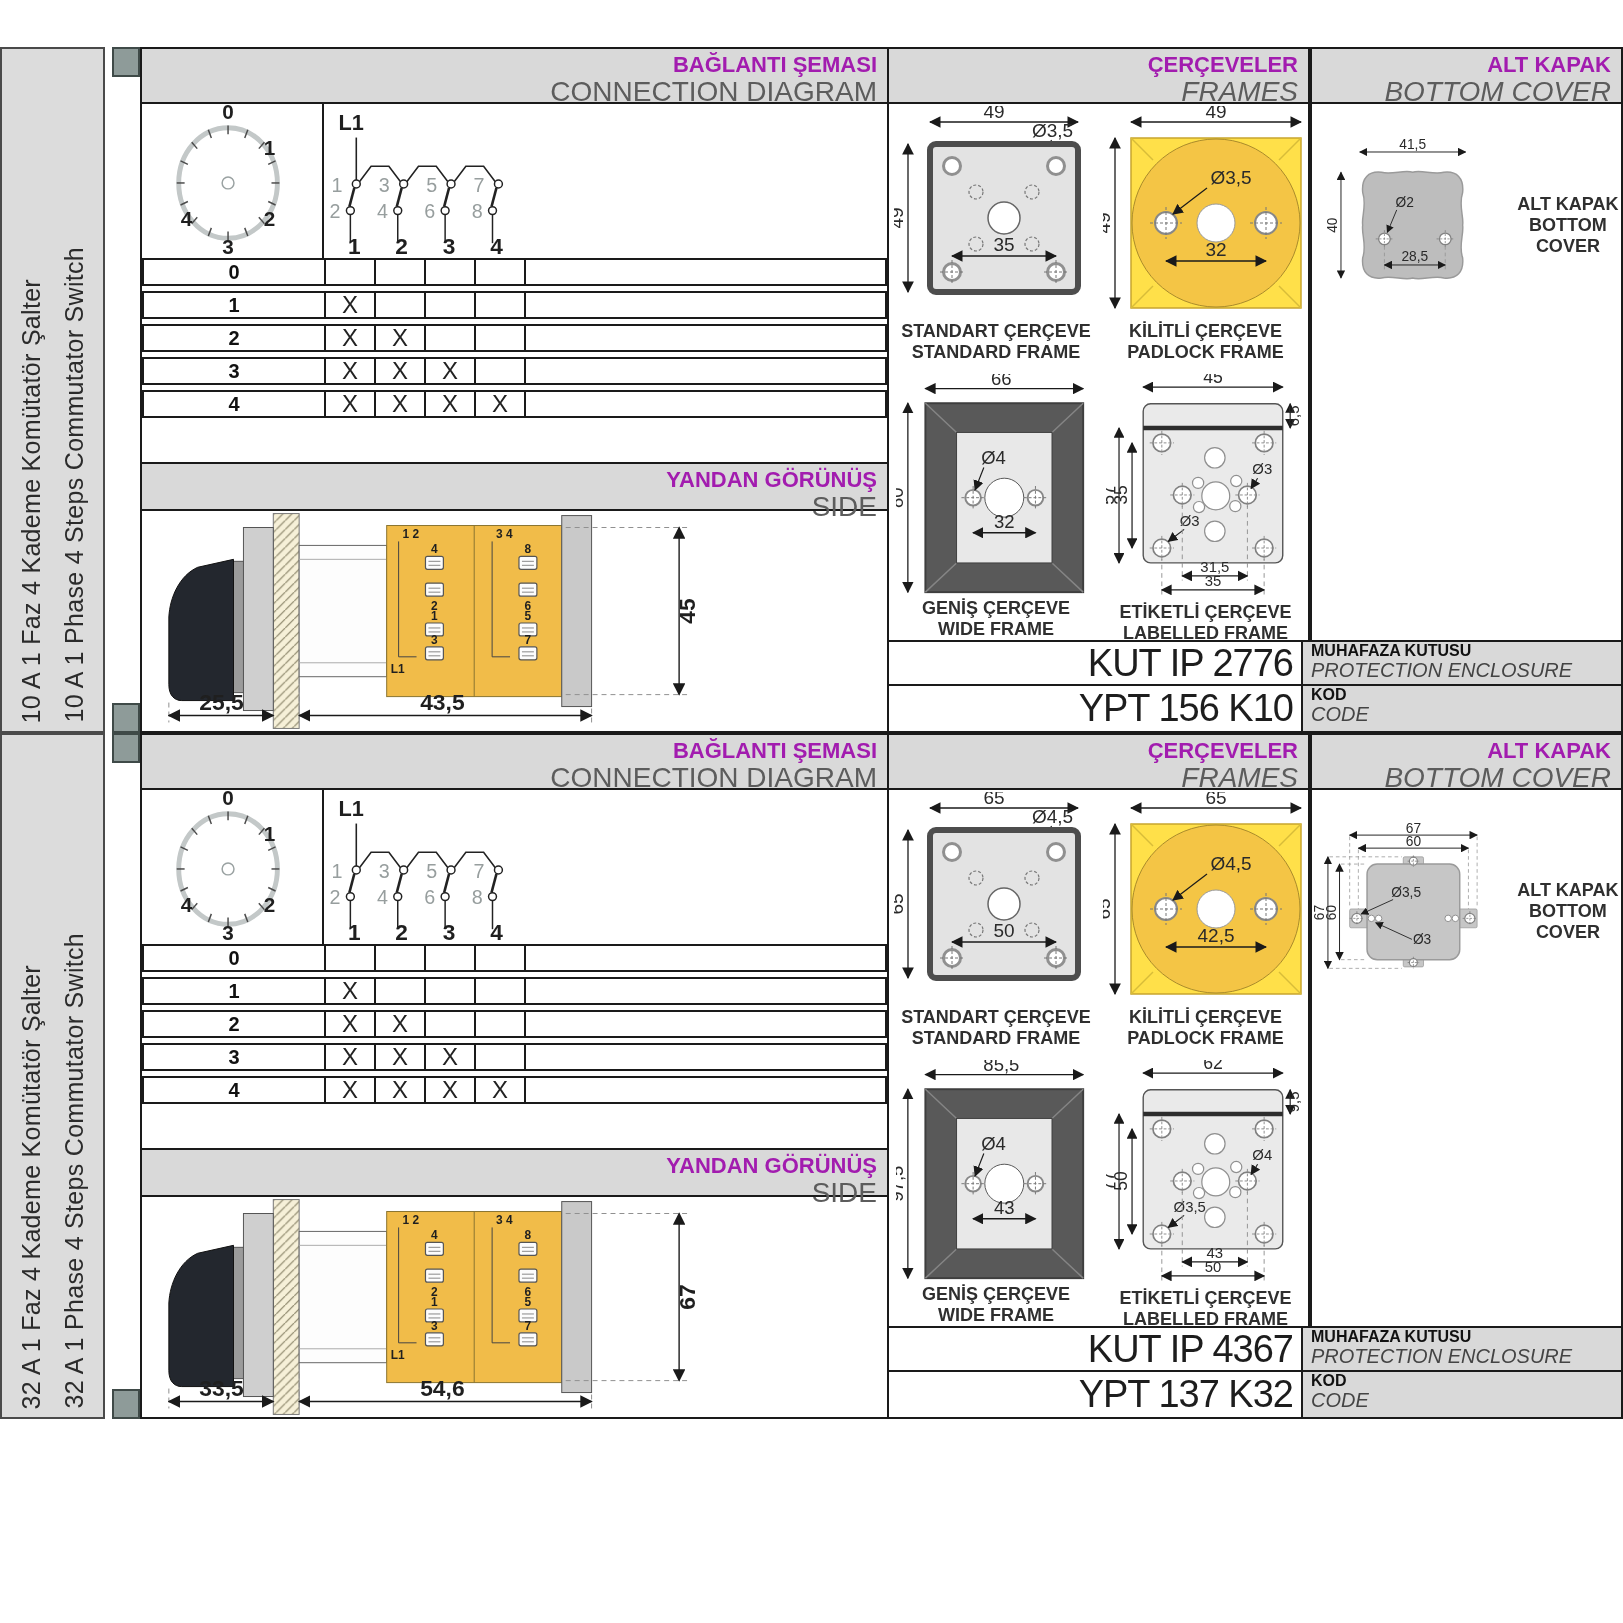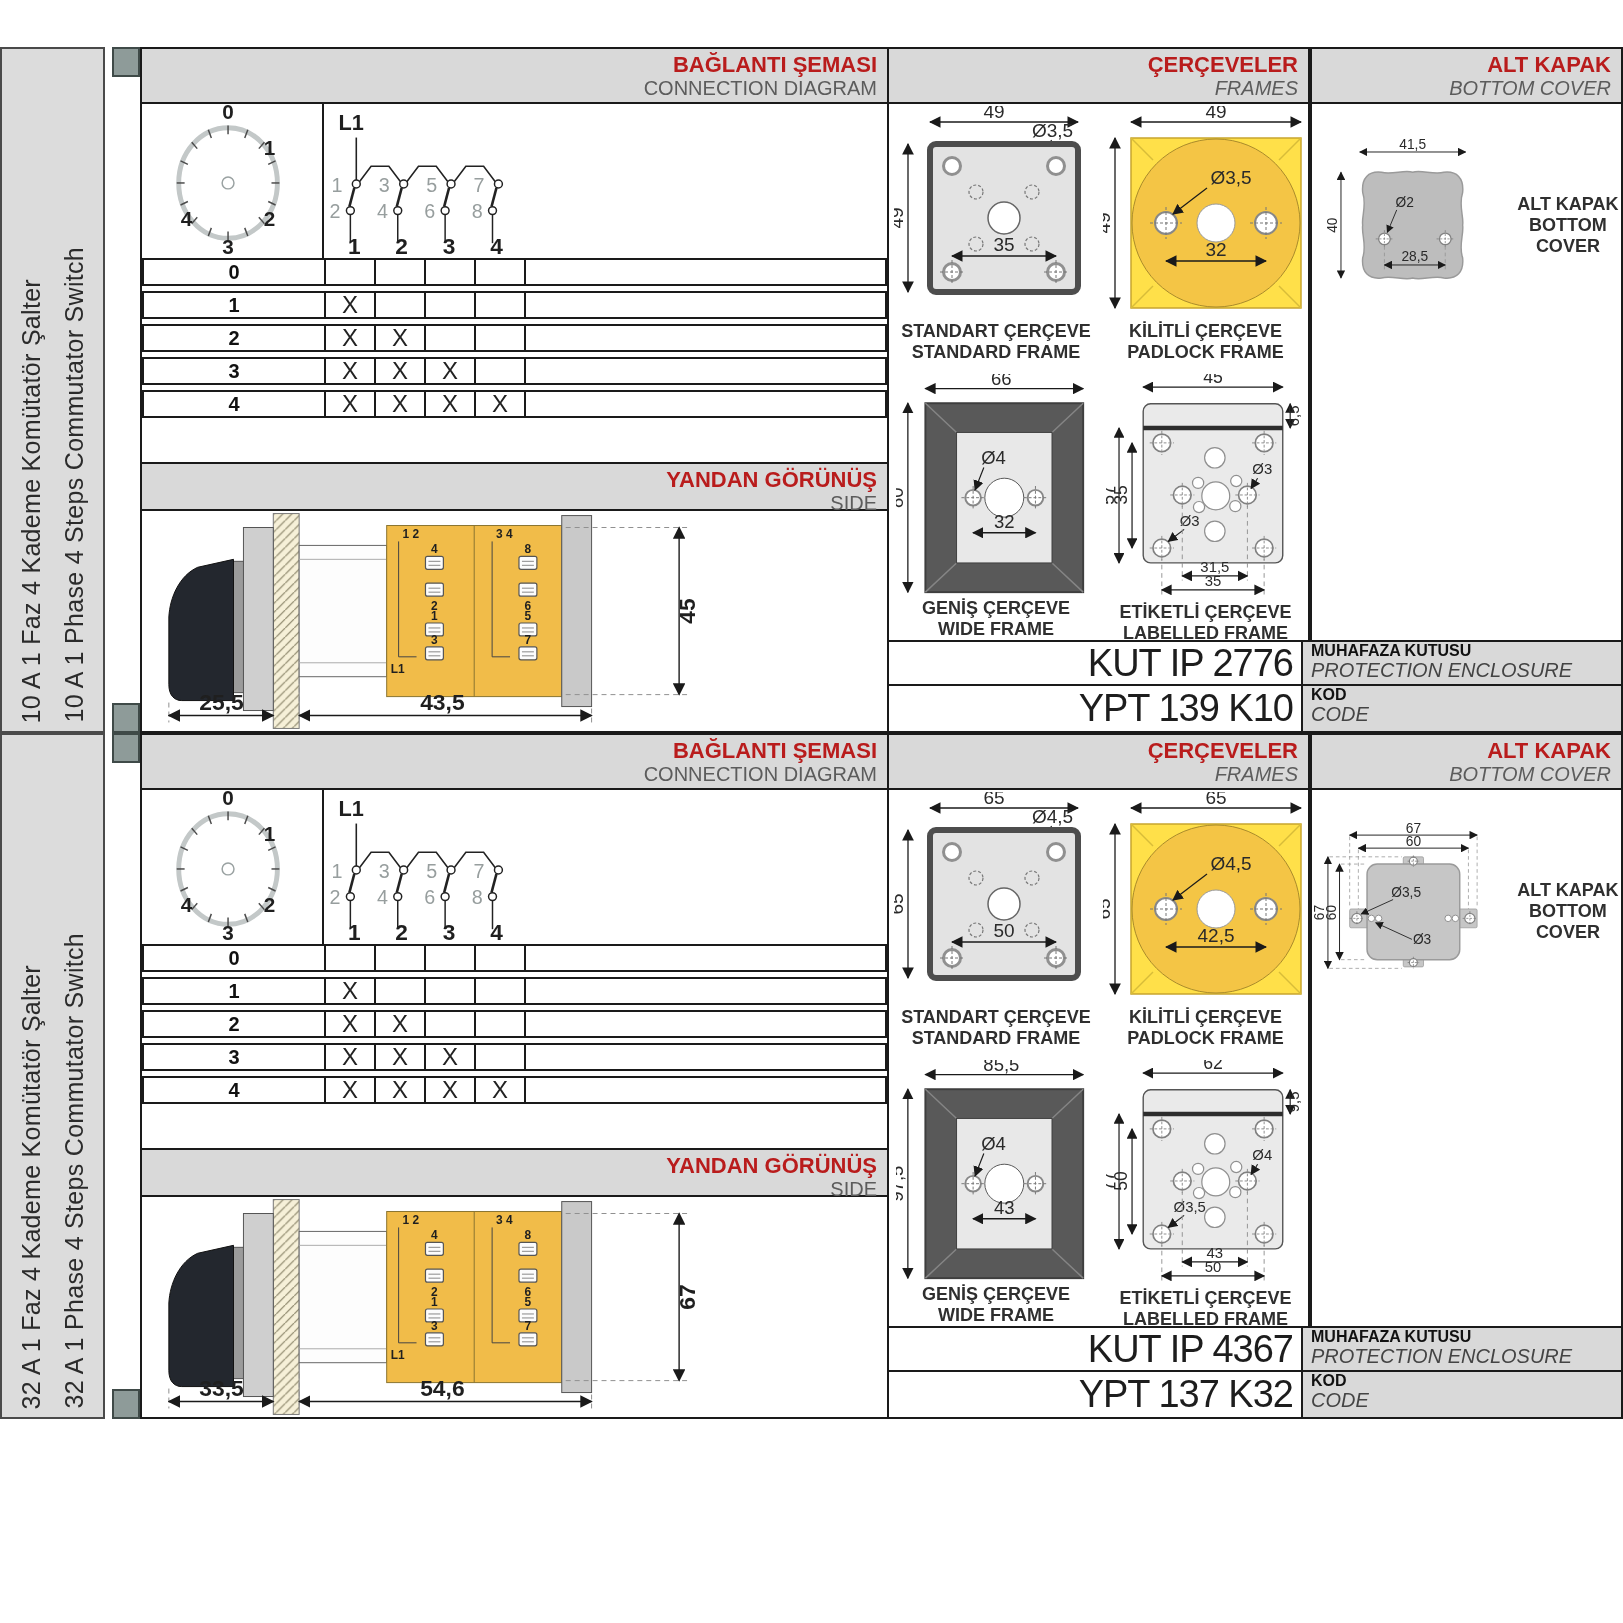--- a/index.html
+++ b/index.html
@@ -14,22 +14,22 @@
     justify-content:center;align-items:flex-end;gap:14px;padding-bottom:8px;}
   .vtext{writing-mode:vertical-rl;transform:rotate(180deg);white-space:nowrap;
     font-size:25px;color:#2b2b2b;letter-spacing:.3px;}
   .bmark{position:absolute;left:112px;width:28px;height:30px;background:#8e9b99;
     border:2px solid #3f4a48;box-sizing:border-box;}
   .bmark-top{top:0;} .bmark-bot{top:656px;}
 
   
   .hband{background:#d9d9d9;border-bottom:2px solid #1a1a1a;box-sizing:border-box;
     text-align:right;padding:4px 10px 2px 4px;}
-  .h-tr{font-weight:bold;font-size:22px;color:#b91c1c;line-height:1.1;}
-  .h-en{font-size:20px;color:#5c5c5c;line-height:1.1;}
+  .h-tr{font-weight:bold;font-size:22px;color:#a21caf;line-height:1.1;}
+  .h-en{font-size:28px;color:#5c5c5c;line-height:1.1;}
   .h-en.it{font-style:italic;}
 
   
   .col1{position:absolute;left:140px;top:0;width:749px;height:686px;background:#fff;
     border:2px solid #1a1a1a;box-sizing:border-box;}
   .c1-header{position:absolute;left:0;top:0;right:0;height:55px;}
   .dial-cell{position:absolute;left:0;top:55px;width:182px;height:154px;
     border-right:2px solid #1a1a1a;box-sizing:border-box;}
   .schem-cell{position:absolute;left:182px;top:55px;right:0;height:154px;}
   .ctable{position:absolute;left:0;top:209px;right:0;}
@@ -546,21 +546,21 @@
   </div>
 
   <div class="rowC">
     <div class="code-cell">KUT IP 2776</div>
     <div class="lab-cell">
       <div class="l-tr">MUHAFAZA KUTUSU</div>
       <div class="l-en">PROTECTION ENCLOSURE</div>
     </div>
   </div>
   <div class="rowD">
-    <div class="code-cell">YPT 139 K10</div>
+    <div class="code-cell">YPT 156 K10</div>
     <div class="lab-cell">
       <div class="l-tr">KOD</div>
       <div class="l-en">CODE</div>
     </div>
   </div>
 
 </section>
     <section class="block idx-1">
 
   <div class="sidebar">

